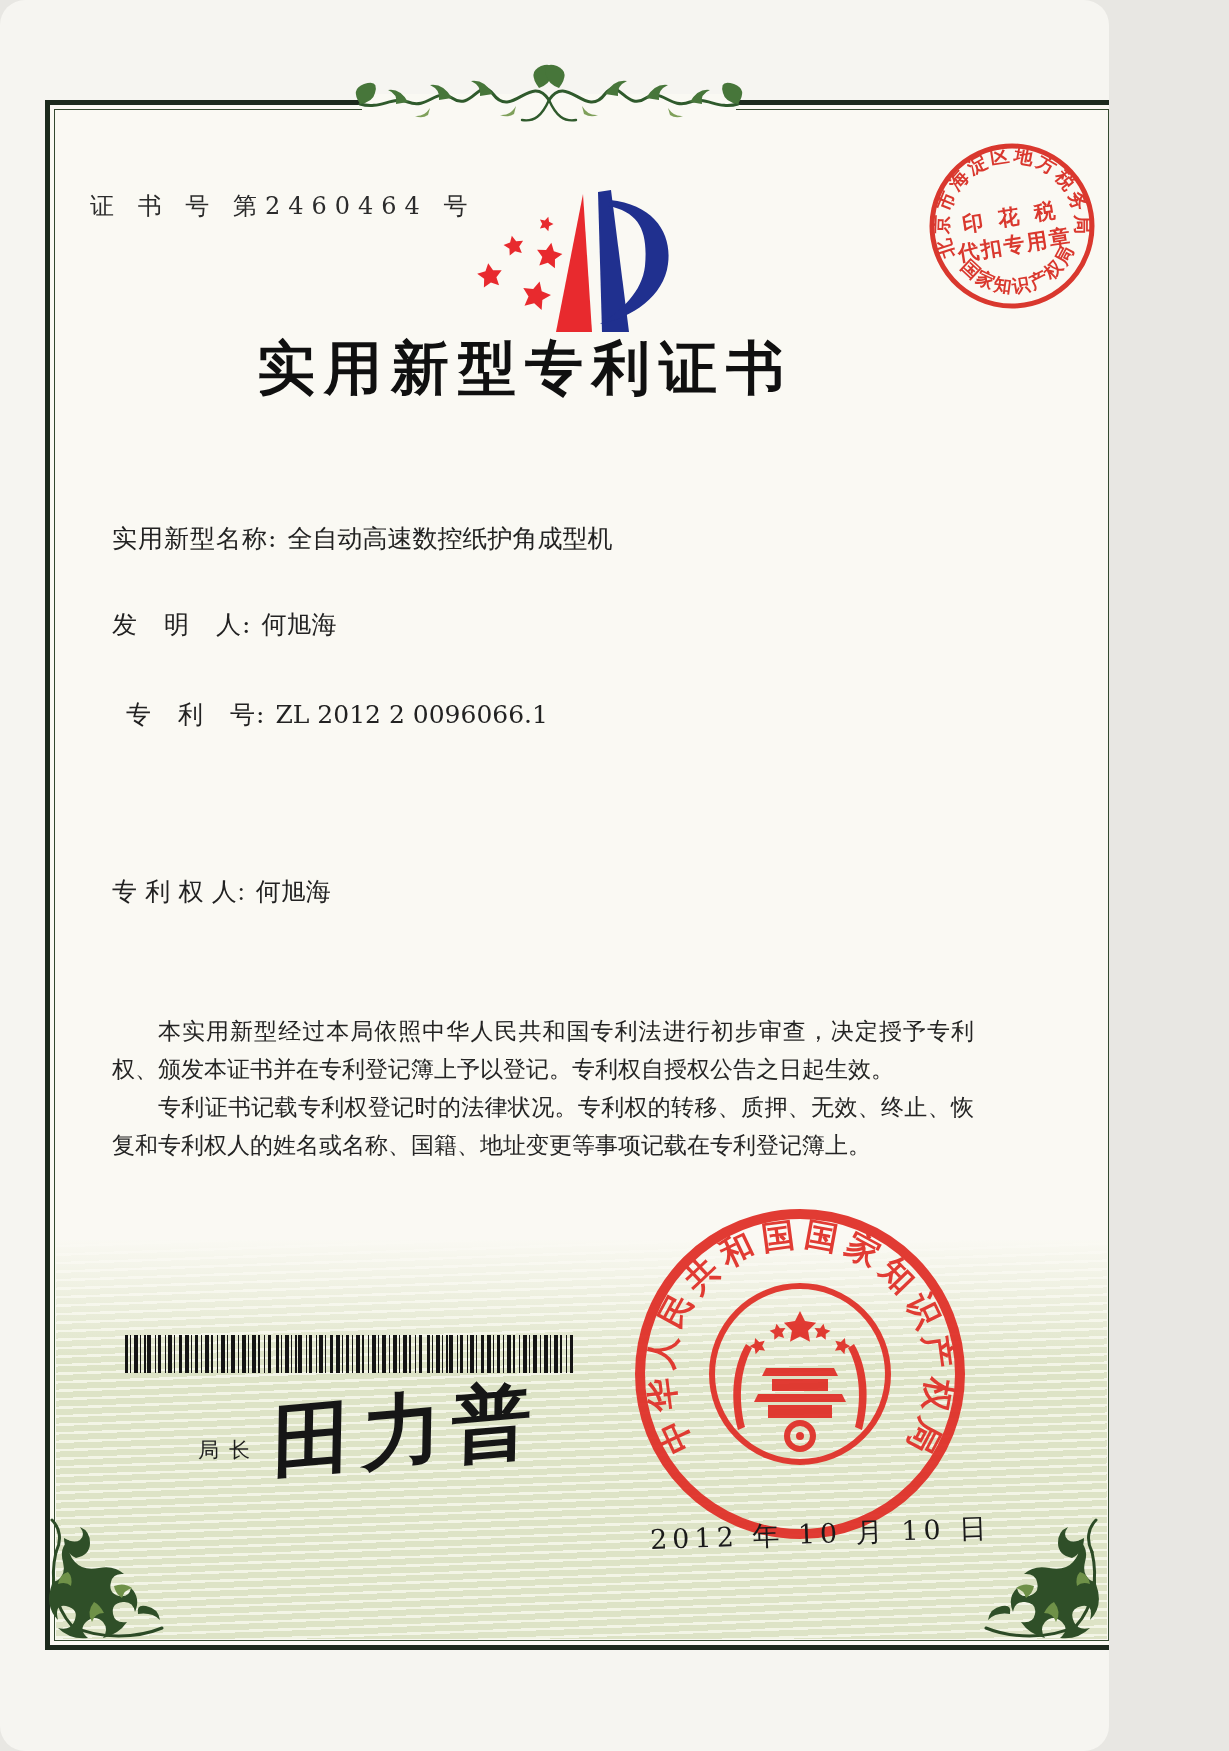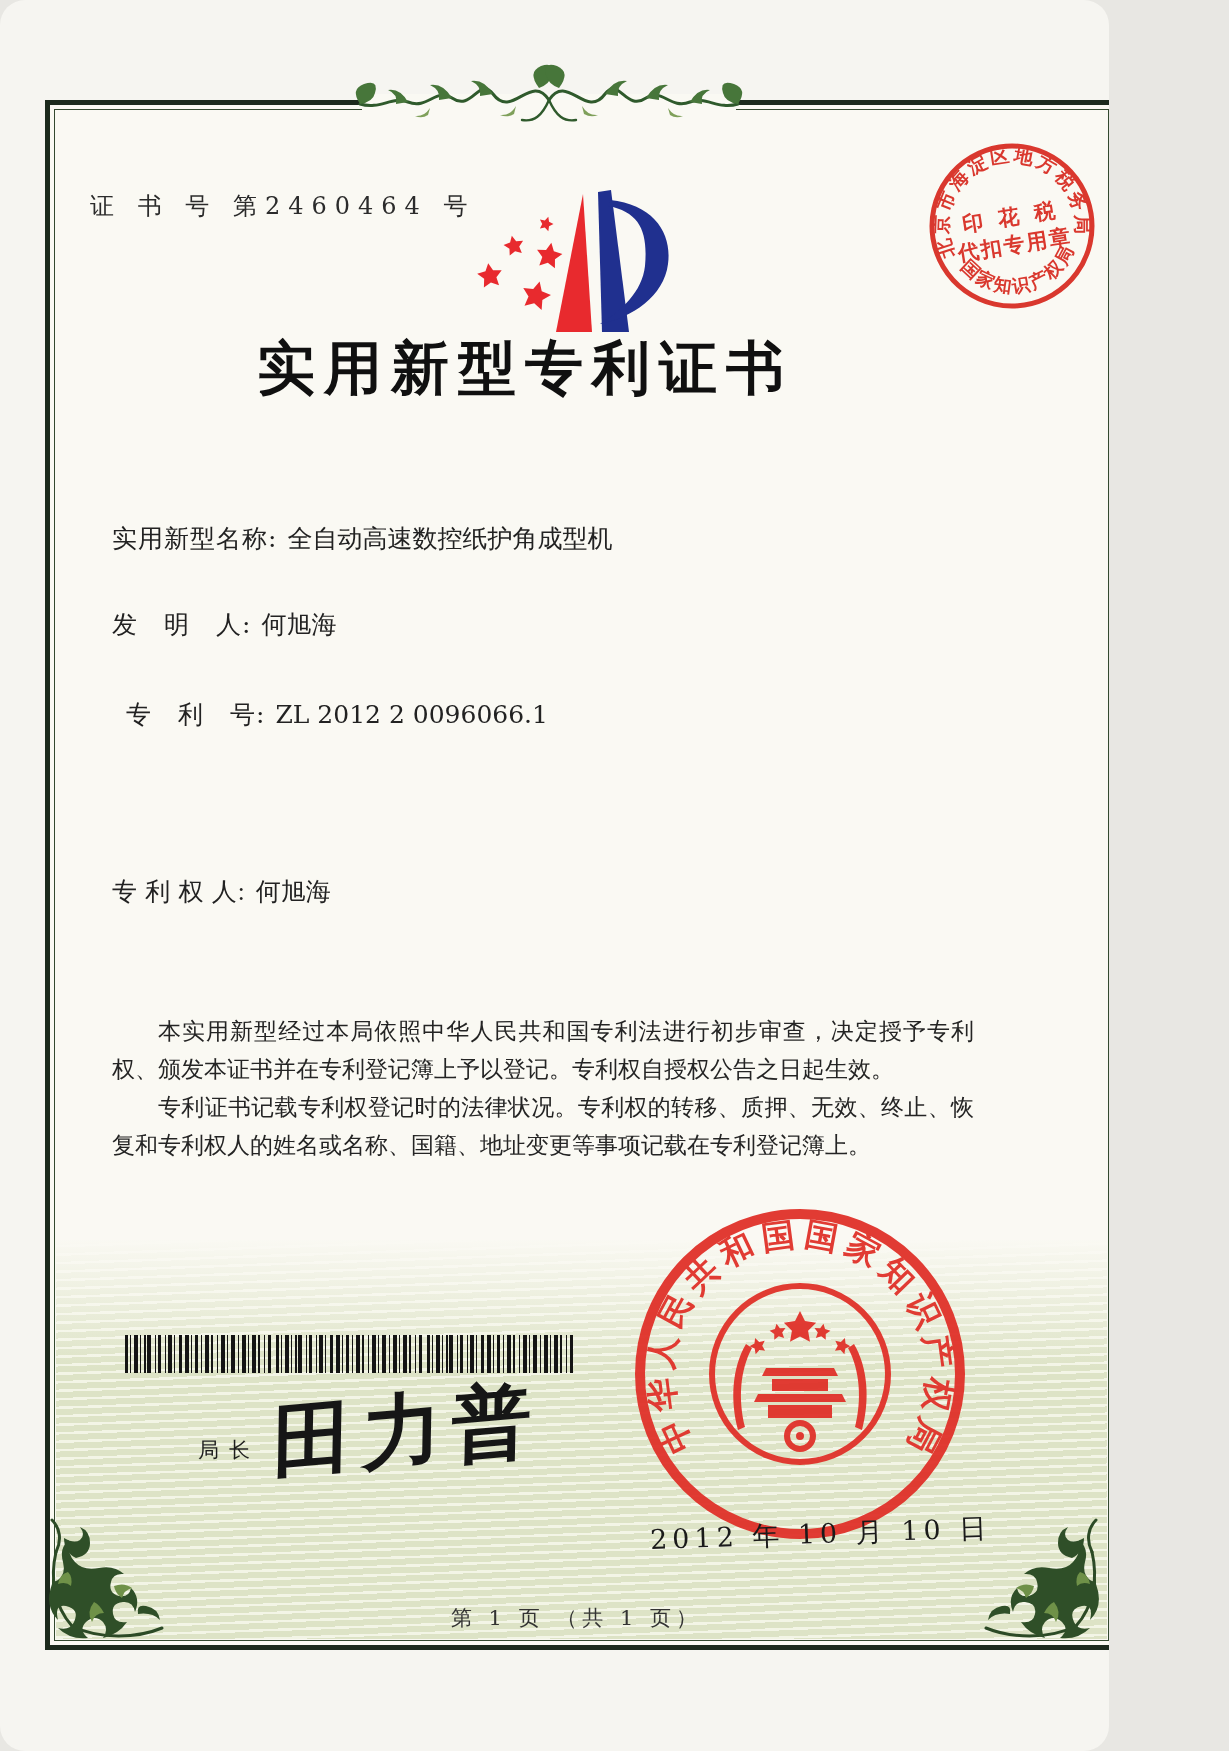--- a/index.html
+++ b/index.html
@@ -225,15 +225,14 @@
         <circle cx="174" cy="236" r="13" fill="none" stroke="#e03028" stroke-width="6"></circle>
         <circle cx="174" cy="236" r="4"></circle>
         <path d="M112,230 C104,200 106,168 120,144 L126,148 C114,170 112,200 119,227 Z"></path>
         <path d="M236,230 C244,200 242,168 228,144 L222,148 C234,170 236,200 229,227 Z"></path>
       </g>
     </g>
   </svg>
 
   <div class="seal-date">2012 年 10 月 10 日</div>
 
-  <div class="footer-line">第 1 页 （共 1 页）</div>
 
 </div>
 
 </body></html>

